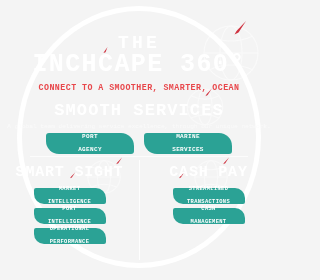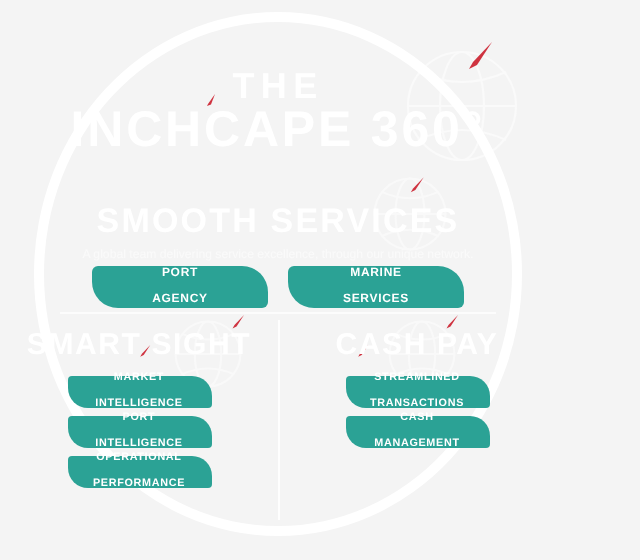--- a/index.html
+++ b/index.html
@@ -3,21 +3,21 @@
 <meta charset="utf-8">
 <style>
   html,body{margin:0;padding:0;}
   body{
     width:278px;height:280px;
     background:#f4f4f4;
     font-family:"Liberation Sans", sans-serif;
     overflow:hidden;
     position:relative;
   }
-  #stage{position:absolute;inset:0;width:278px;height:280px;overflow:hidden;}
+  #stage{position:absolute;inset:0;width:278px;height:280px;overflow:hidden;font-family:Liberation Mono, monospace;}
 
   
   .ring{
     position:absolute;
     left:17px;top:6px;
     width:244px;height:262px;
     border-radius:50%;
     border:5px solid #ffffff;
     box-sizing:border-box;
   }
@@ -178,20 +178,21 @@
   <svg style="position:absolute;left:69px;top:172px;width:7px;height:7px;" viewBox="0 0 16 16">
     <path d="M14 1 L4.5 11 L2.5 14.5 L6.5 12.5 Z" fill="#cf3340"></path>
   </svg>
   <svg style="position:absolute;left:178px;top:172px;width:7px;height:7px;" viewBox="0 0 16 16">
     <path d="M14 1 L4.5 11 L2.5 14.5 L6.5 12.5 Z" fill="#cf3340"></path>
   </svg>
 
   <div class="header">
     <p class="the">THE</p>
     <p class="brand">INCHCAPE 360°</p>
+    <p class="tagline">CONNECT TO A SMOOTHER, SMARTER, OCEAN</p>
   </div>
 
   <div style="position:absolute;left:0;top:101px;width:278px;">
     <p class="sec-title smooth-title">SMOOTH SERVICES</p>
     <p class="sec-desc">A global team delivering service excellence, through our unique network.</p>
   </div>
 
   <div class="row-top">
     <div class="pill pill-big">
       <span>

